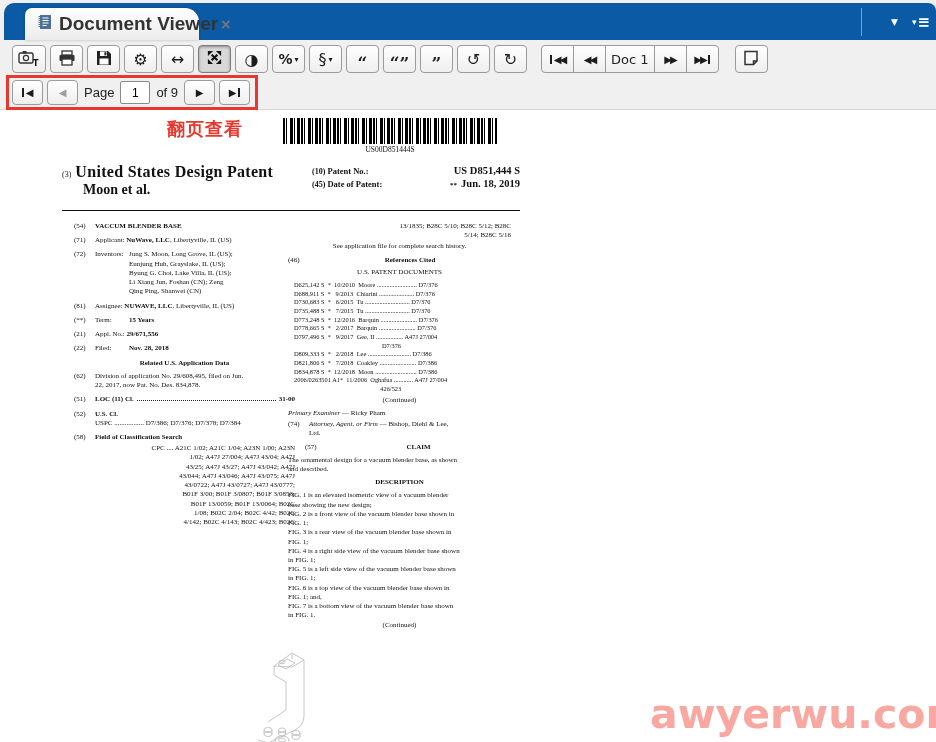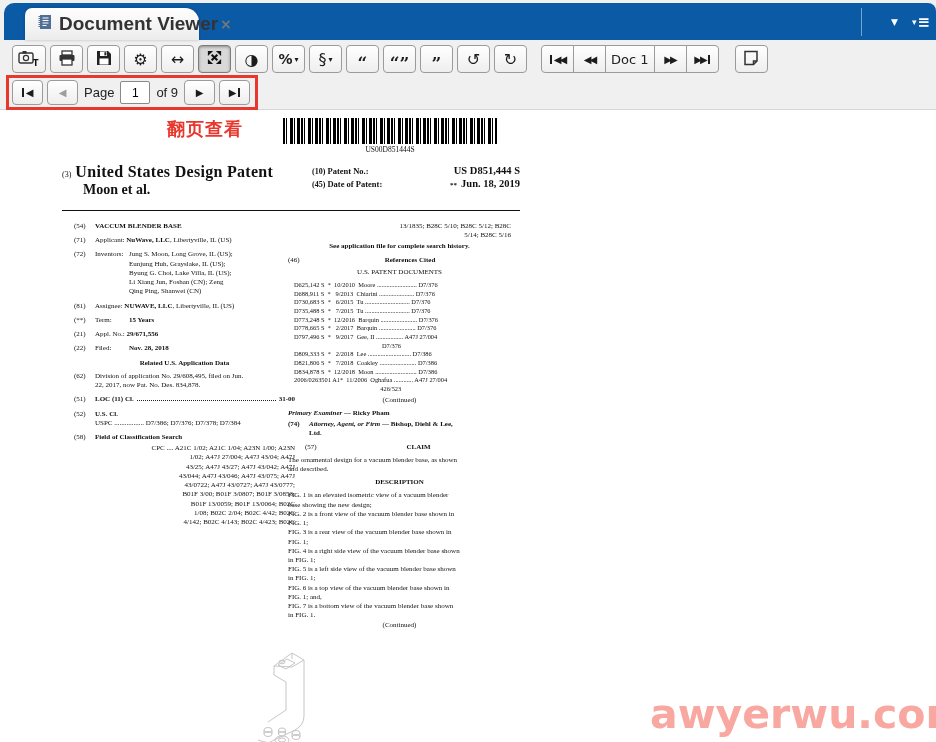--- a/index.html
+++ b/index.html
@@ -80,21 +80,21 @@
   .b{font-weight:bold;}
   .i{font-style:italic;}
   .ctr{text-align:center;}
   .rt{text-align:right;}
   .pre{white-space:pre-wrap;}
   .lblrow{display:flex;}
   .lblrow .lb{width:34px;flex:none;}
   .dotline{display:flex;align-items:baseline;}
   .lead{flex:1;border-bottom:1px dotted #222;margin:0 3px 1px 3px;}
   .refs{font-size:6.4px;line-height:1.35;white-space:pre-wrap;margin:2px 0 2px 6px;}
-  .mt2{margin-top:2px;font-weight:bold;} .mb4{margin-bottom:4px;} .mt4{margin-top:4px;}
+  .mt2{margin-top:2px;} .mb4{margin-bottom:4px;} .mt4{margin-top:4px;}
 
   .sketch{position:absolute;left:238px;top:538px;}
   .watermark{position:absolute;left:650px;top:580px;font-family:"DejaVu Sans",sans-serif;font-weight:bold;
              font-size:41px;color:#f9a8a1;letter-spacing:0px;}
 </style>
 </head>
 <body>
 
 <div class="app">
 

